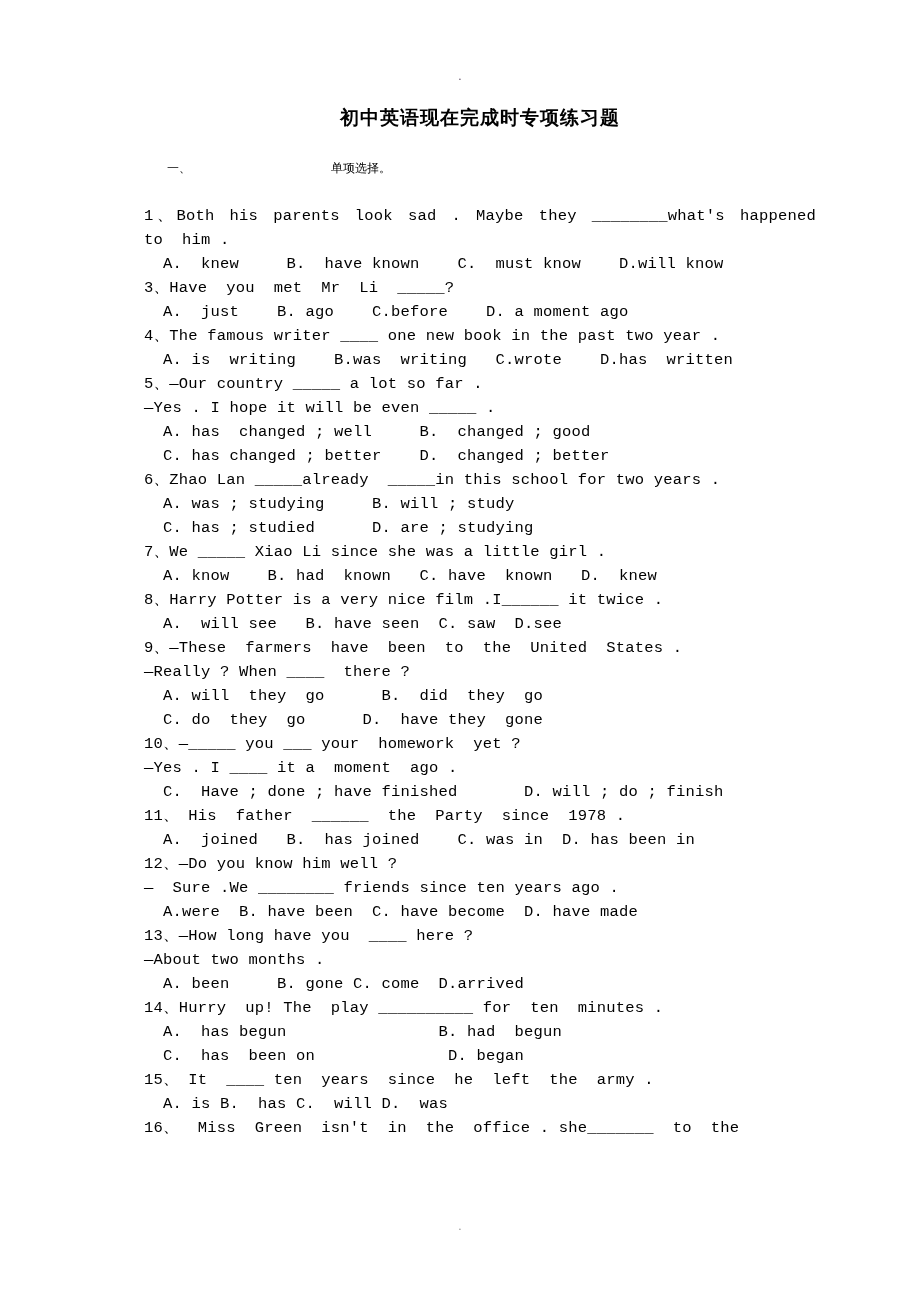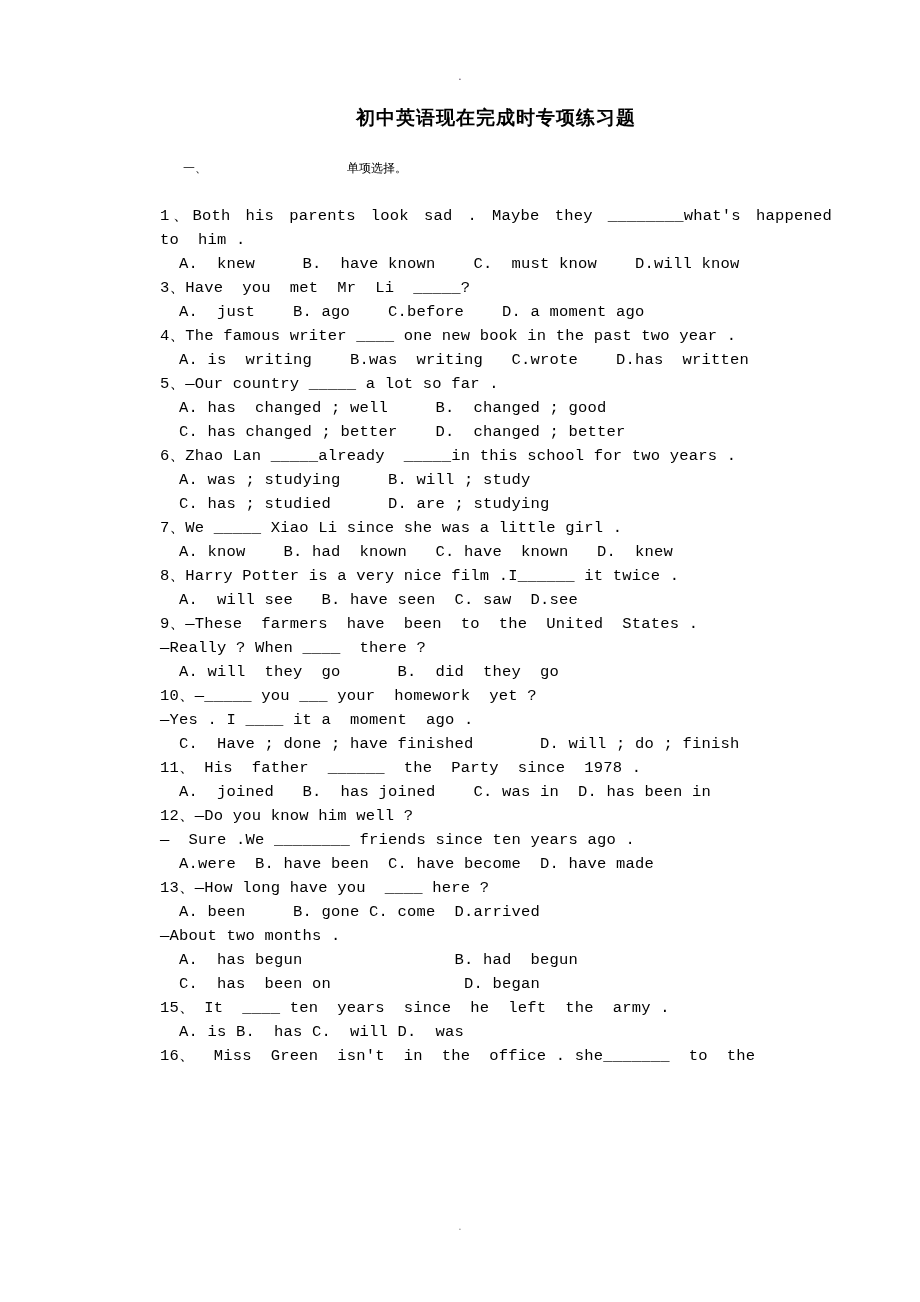--- a/index.html
+++ b/index.html
@@ -32,21 +32,21 @@
     font-size: 13px;
     line-height: 13px;
     color: #6a5a70;
     user-select: none;
   }
   .page-mark.top { top: 72px; }
   .page-mark.bottom { top: 1222px; color: #9a9a9a; }
 
   .content {
     position: absolute;
-    left: 160px;
+    left: 144px;
     top: 104px;
     width: 672px;
   }
 
   
   .doc-title {
     font-family: "DejaVu Sans", "Liberation Sans", sans-serif;
     font-size: 19px;
     font-weight: bold;
     text-align: center;
@@ -110,61 +110,64 @@
         <div>
           <div class="line">3、Have  you  met  Mr  Li  _____?</div>
           <div class="line">  A.  just    B. ago    C.before    D. a moment ago</div>
         </div>
         <div>
           <div class="line">4、The famous writer ____ one new book in the past two year .</div>
           <div class="line">  A. is  writing    B.was  writing   C.wrote    D.has  written</div>
         </div>
         <div>
           <div class="line">5、—Our country _____ a lot so far .</div>
+          <div class="line">—Yes . I hope it will be even _____ .</div>
           <div class="line">  A. has  changed ; well     B.  changed ; good</div>
           <div class="line">  C. has changed ; better    D.  changed ; better</div>
         </div>
         <div>
           <div class="line">6、Zhao Lan _____already  _____in this school for two years .</div>
           <div class="line">  A. was ; studying     B. will ; study</div>
           <div class="line">  C. has ; studied      D. are ; studying</div>
         </div>
         <div>
           <div class="line">7、We _____ Xiao Li since she was a little girl .</div>
           <div class="line">  A. know    B. had  known   C. have  known   D.  knew</div>
         </div>
         <div>
           <div class="line">8、Harry Potter is a very nice film .I______ it twice .</div>
           <div class="line">  A.  will see   B. have seen  C. saw  D.see</div>
         </div>
         <div>
           <div class="line">9、—These  farmers  have  been  to  the  United  States .</div>
           <div class="line">—Really ? When ____  there ?</div>
           <div class="line">  A. will  they  go      B.  did  they  go</div>
+          <div class="line">  C. do  they  go      D.  have they  gone</div>
         </div>
         <div>
           <div class="line">10、—_____ you ___ your  homework  yet ?</div>
           <div class="line">—Yes . I ____ it a  moment  ago .</div>
           <div class="line">  C.  Have ; done ; have finished       D. will ; do ; finish</div>
         </div>
         <div>
           <div class="line">11、 His  father  ______  the  Party  since  1978 .</div>
           <div class="line">  A.  joined   B.  has joined    C. was in  D. has been in</div>
         </div>
         <div>
           <div class="line">12、—Do you know him well ?</div>
           <div class="line">—  Sure .We ________ friends since ten years ago .</div>
           <div class="line">  A.were  B. have been  C. have become  D. have made</div>
         </div>
         <div>
           <div class="line">13、—How long have you  ____ here ?</div>
+          <div class="line">—About two months .</div>
           <div class="line">  A. been     B. gone C. come  D.arrived</div>
-          <div class="line">—About two months .</div>
         </div>
         <div>
+          <div class="line">14、Hurry  up! The  play __________ for  ten  minutes .</div>
           <div class="line">  A.  has begun                B. had  begun</div>
           <div class="line">  C.  has  been on              D. began</div>
         </div>
         <div>
           <div class="line">15、 It  ____ ten  years  since  he  left  the  army .</div>
           <div class="line">  A. is B.  has C.  will D.  was</div>
         </div>
         <div>
           <div class="line">16、  Miss  Green  isn't  in  the  office . she_______  to  the</div>
         </div>

